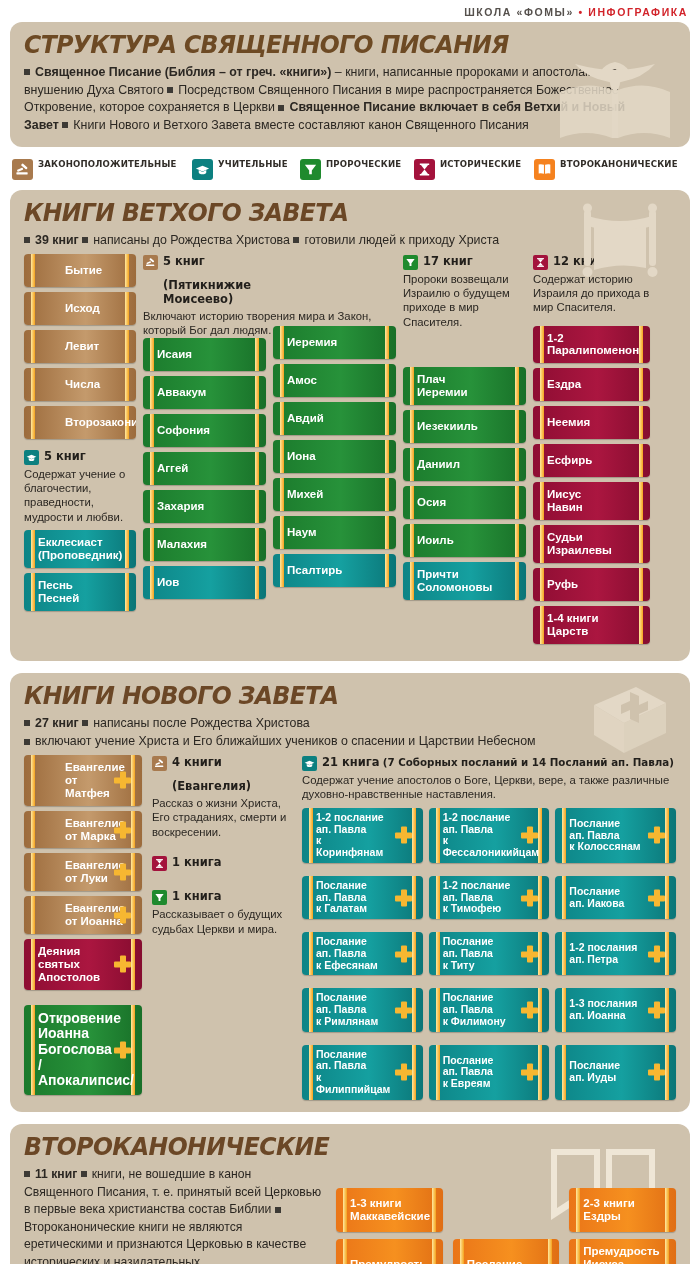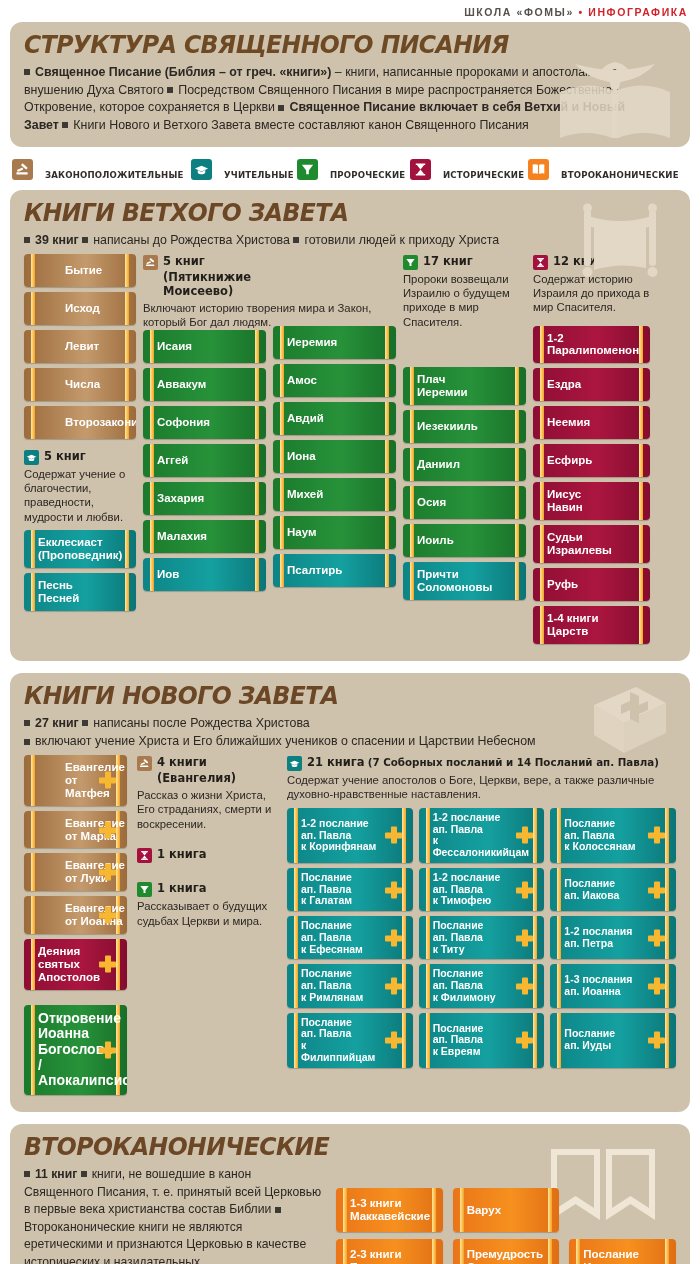--- a/index.html
+++ b/index.html
@@ -65,21 +65,21 @@
 
   
   .legend {
     display: flex;
     align-items: center;
     gap: 0px;
     margin: 8px 10px 10px 12px;
     justify-content: space-between;
     padding-right: 6px;
   }
-  .legend-item { display: flex; align-items: flex-end; gap: 12px; }
+  .legend-item { display: flex; align-items: flex-start; gap: 5px; }
   .legend-label {
     font-family: "DejaVu Sans", sans-serif;
     font-size: 9px;
     font-weight: bold;
     letter-spacing: 0.2px;
     color: #312d28;
     text-transform: uppercase;
     transform: scaleX(0.95);
     transform-origin: left center;
   }
@@ -158,41 +158,41 @@
 
   
   .blurb { font-size: 11.3px; line-height: 1.28; color: #2b2722; }
   .blurb .hd {
     font-family: "DejaVu Sans", sans-serif;
     font-weight: bold; font-size: 11.5px; color: #221f1b;
   }
   .blurb .hd2 {
     font-family: "DejaVu Sans", sans-serif;
     font-weight: bold; font-size: 11.5px; color: #221f1b;
-    display: block; padding-left: 20px;
+    display: block; padding-left: 20px; margin-top: 8px;
   }
   .blurb p { margin-top: 2px; }
 
   
   .ot-wrap { display: flex; gap: 7px; margin-top: 4px; }
   .ot-col { display: flex; flex-direction: column; }
   .col-law { width: 112px; }
   .col-p1  { width: 123px; }
   .col-p2  { width: 123px; }
   .col-p3  { width: 123px; }
   .col-h   { width: 117px; }
 
   .spacer-desc { min-height: 72px; }
 
   
   .nt-wrap { display: flex; gap: 10px; margin-top: 4px; }
-  .nt-left  { width: 103px; }
+  .nt-left  { width: 118px; }
   .nt-mid   { width: 140px; }
   .nt-right { flex: 1; }
-  .nt-grid { display: grid; grid-template-columns: repeat(3,1fr); gap: 5px 6px; margin-top: 6px; }
+  .nt-grid { display: grid; grid-template-columns: repeat(3,1fr); gap: 13px 6px; margin-top: 6px; }
   .nt-grid .book { margin-bottom: 0; min-height: 40px; font-size: 10.5px; padding: 4px 34px 4px 14px; }
 
   
   .dc-wrap { display: flex; gap: 12px; margin-top: 2px; }
   .dc-text { width: 300px; }
   .dc-grid { display: grid; grid-template-columns: repeat(3,1fr); gap: 7px 10px; flex:1; padding-top: 22px; }
   .dc-grid .book { margin-bottom: 0; min-height: 44px; font-size: 11.5px; }
   .dc-grid .ghost { visibility: hidden; }
 
   
@@ -746,23 +746,20 @@
     <div class="dc-text intro" style="font-size:12.2px;line-height:1.44">
       <span class="sq lead"></span><b>11 книг</b>
       <span class="sq"></span><span>книги, не вошедшие в канон Священного Писания, т. е. принятый всей Церковью в первые века христианства состав Библии</span>
       <span class="sq"></span><span>Второканонические книги не являются еретическими и признаются Церковью в качестве исторических и назидательных</span>
     </div>
 
     <div class="dc-grid">
       <div class="book b-deutero">
           <span class="t">1-3 книги<br>Маккавейские</span>
         </div>
-      <div class="book b-deutero">
-          <span class="t">Варух</span>
-        </div>
       <div class="book b-deutero ghost">
           <span class="t"></span>
         </div>
       <div class="book b-deutero">
           <span class="t">2-3 книги<br>Ездры</span>
         </div>
       <div class="book b-deutero">
           <span class="t">Премудрость<br>Соломона</span>
         </div>
       <div class="book b-deutero">

